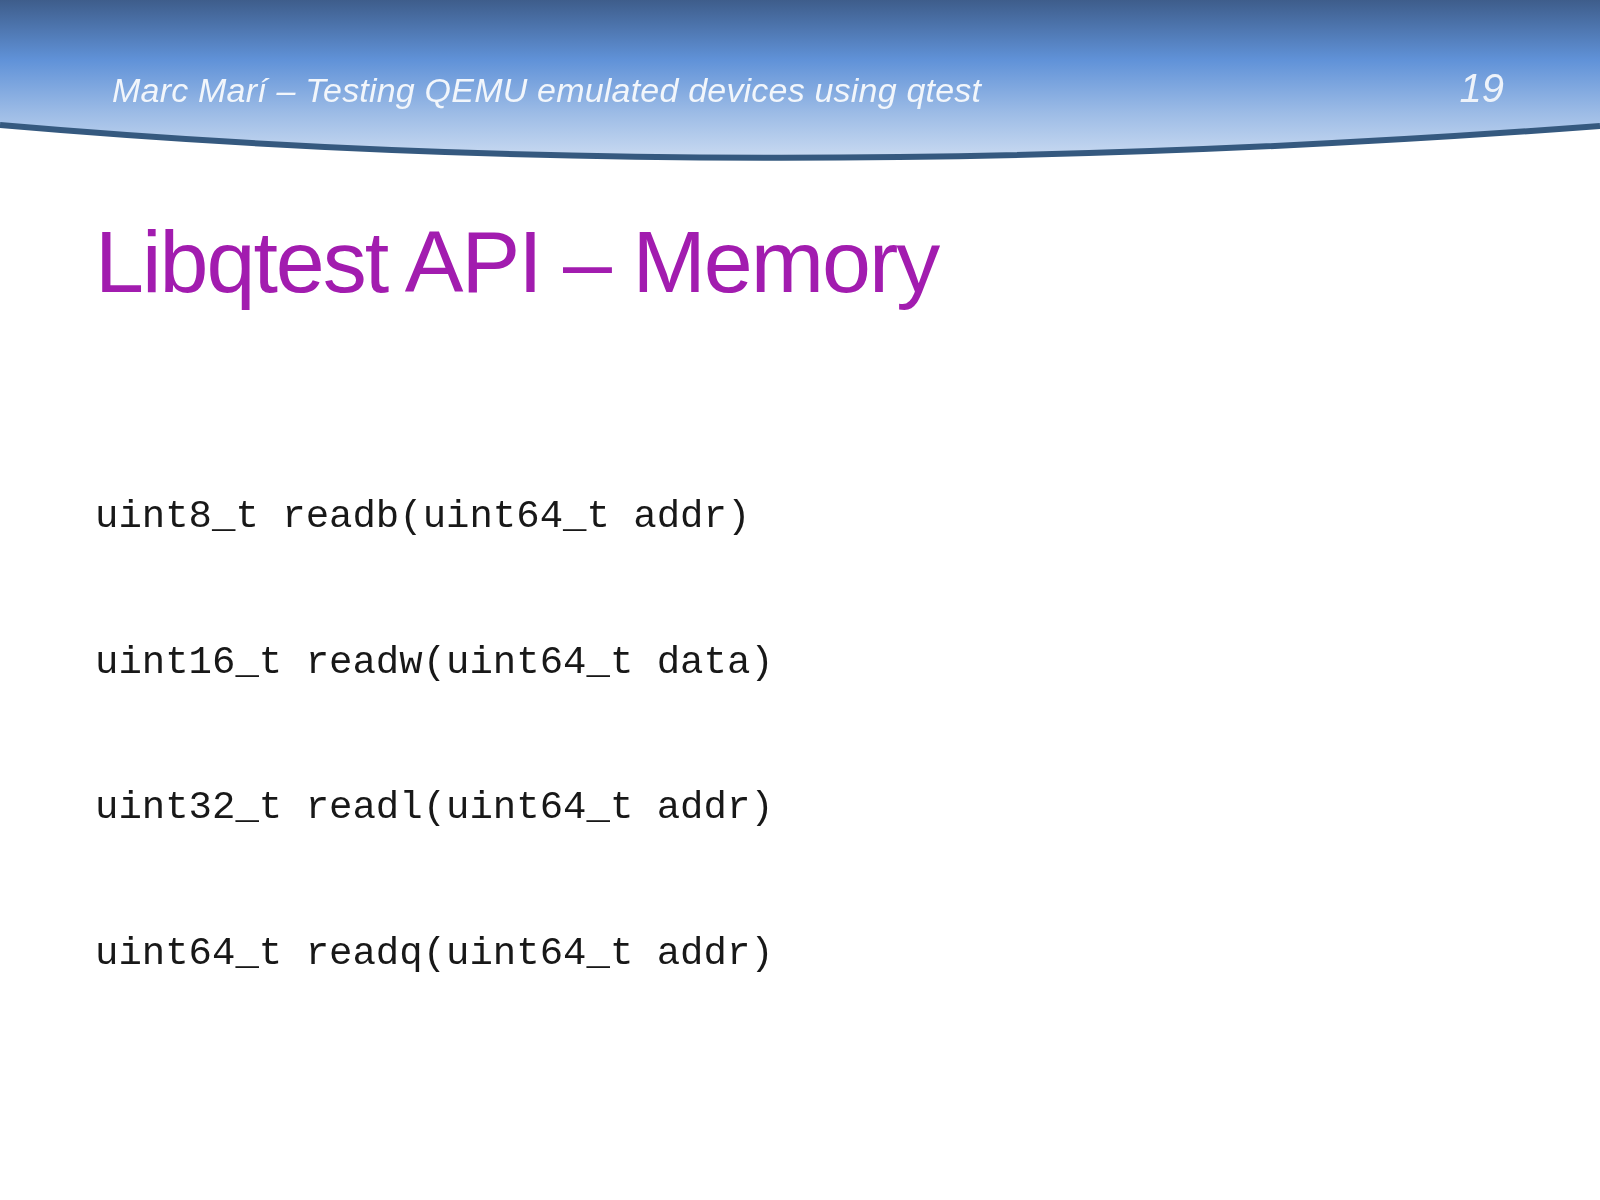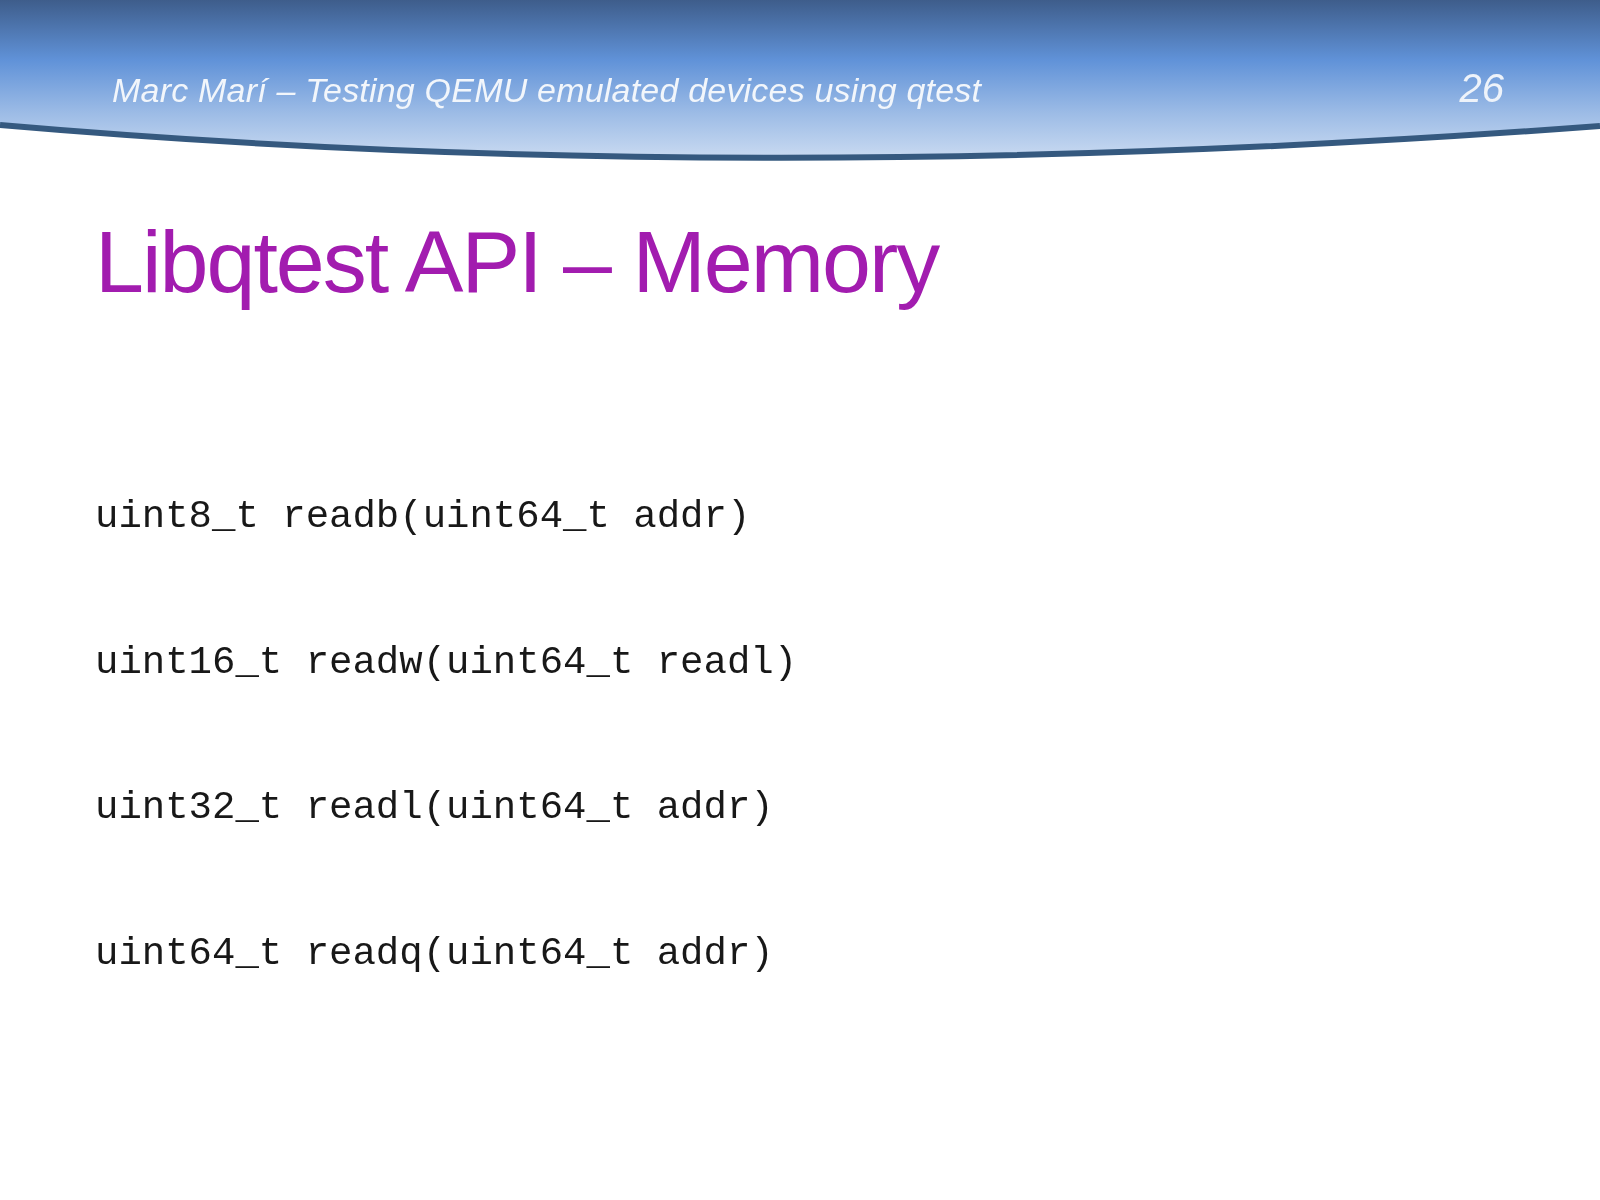--- a/index.html
+++ b/index.html
@@ -83,29 +83,29 @@
         <stop offset="72%" stop-color="#9dbce6"></stop>
         <stop offset="100%" stop-color="#c9daf1"></stop>
       </linearGradient>
     </defs>
     <path d="M0,0 H1600 V126 Q750,190 0,125 Z" fill="url(#hdrGrad)"></path>
     <path d="M0,125 Q750,190 1600,126" fill="none" stroke="#35597f" stroke-width="6"></path>
   </svg>
 
   <div class="header-row">
     <span class="header-title">Marc Marí – Testing QEMU emulated devices using qtest</span>
-    <span class="page-number">26</span>
+    <span class="page-number">19</span>
   </div>
 
   <h1 class="slide-title">Libqtest API – Memory</h1>
 
 
   <div class="code-block">
     <div class="code-line">uint8_t readb(uint64_t addr)</div>
-    <div class="code-line">uint16_t readw(uint64_t readl)</div>
+    <div class="code-line">uint16_t readw(uint64_t data)</div>
     <div class="code-line">uint32_t readl(uint64_t addr)</div>
     <div class="code-line">uint64_t readq(uint64_t addr)</div>
     
     
     
     
     
     
     
     

